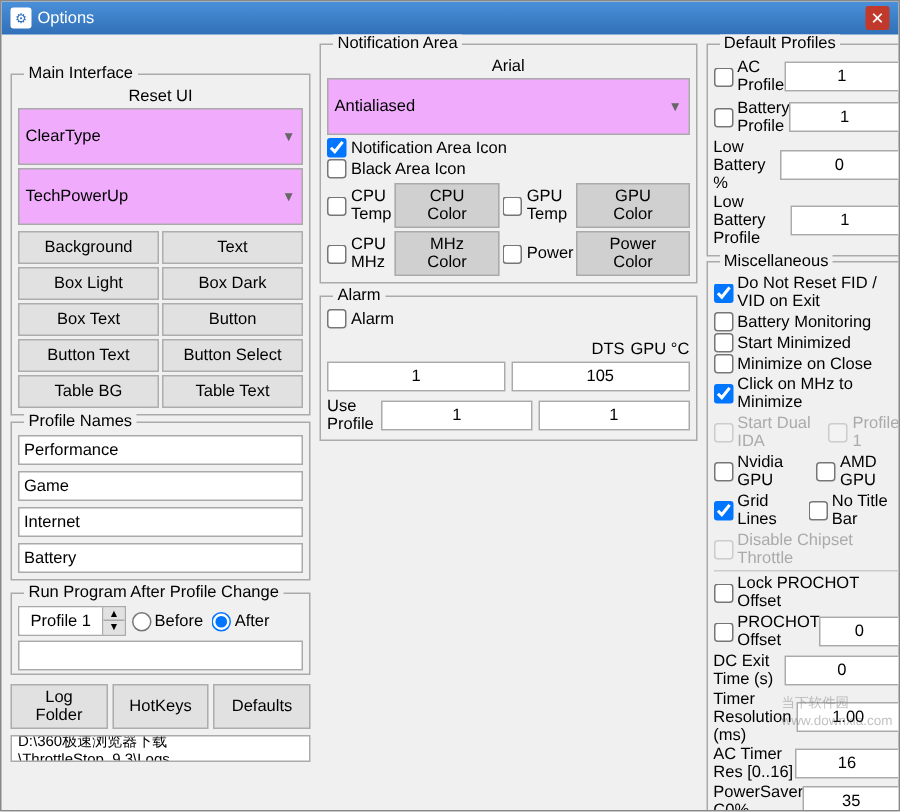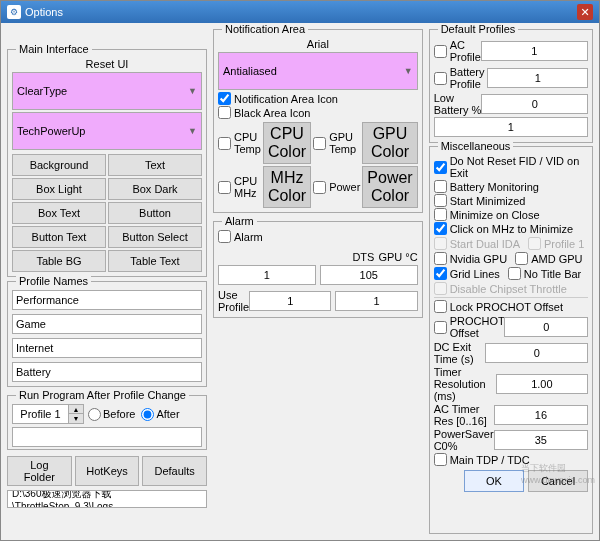--- a/index.html
+++ b/index.html
@@ -130,23 +130,23 @@
     .btn-grid {
       display: grid;
       grid-template-columns: 1fr 1fr;
       gap: 2px;
       margin-top: 4px;
     }
     
     .btn-color {
       background: #d0d0d0;
       border: 1px solid #aaa;
-      padding: 2px 4px;
+      padding: 2px 21px;
       cursor: pointer;
-      font-size: 16px;
+      font-size: 11px;
       min-height: 20px;
     }
     
     input[type="text"], input[type="number"] {
       border: 1px solid #aaa;
       height: 20px;
       padding: 0 3px;
       font-size: 11px;
       width: 100%;
       background: white;
@@ -480,20 +480,21 @@
               <input type="checkbox" style="">
               <span>Battery Profile</span>
             </div>
             <input type="text" class="right-input-sm" value="1" style="">
           </div>
           <div class="right-row">
             <span>Low Battery %</span>
             <input type="text" class="right-input-sm" value="0" style="">
           </div>
           <div class="right-row">
+            <span>Low Battery Profile</span>
             <input type="text" class="right-input-sm" value="1" style="">
           </div>
         </div>
       </div>
 
       <div style="border:1px solid #aaa; padding:4px; position:relative; flex:1;">
         <div class="group-box-title">Miscellaneous</div>
         <div style="margin-top:4px;">
           <div class="checkbox-row">
             <input type="checkbox" checked="" style="">

